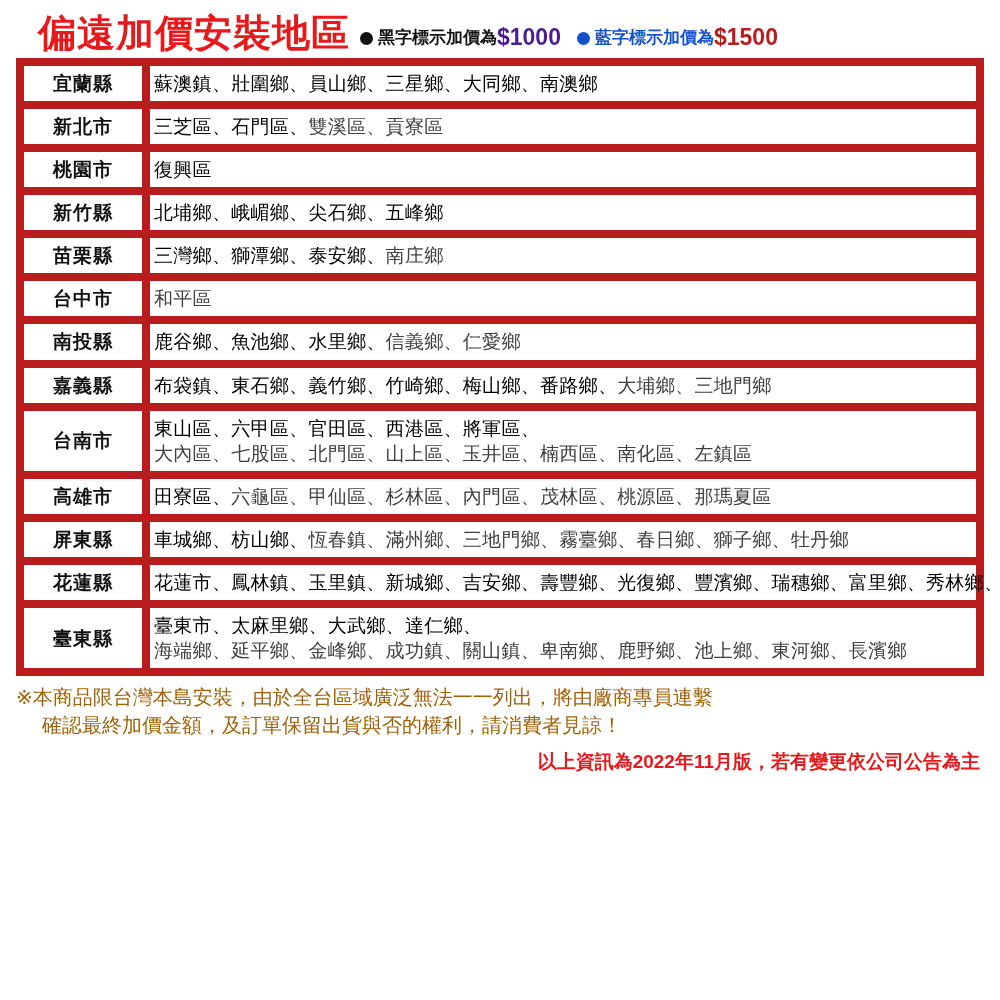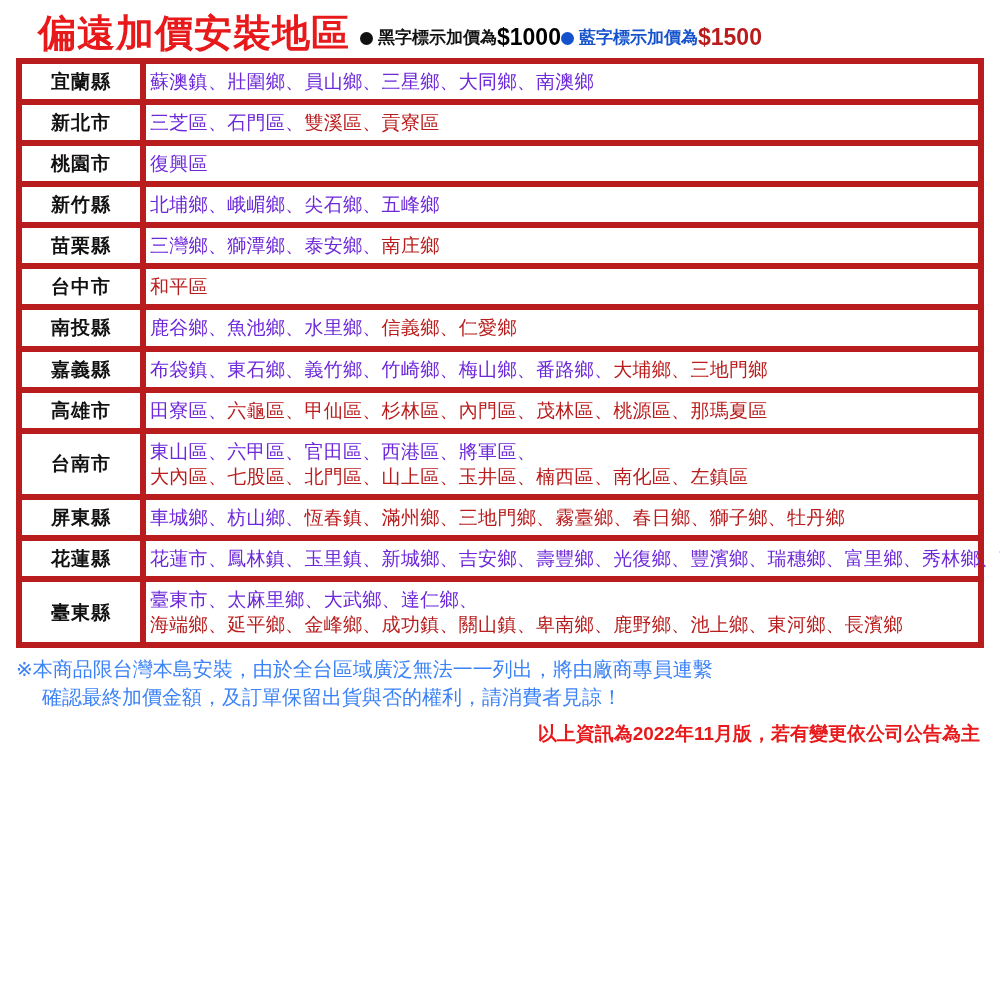--- a/index.html
+++ b/index.html
@@ -33,20 +33,21 @@
     font-size: 38px;
     font-weight: bold;
     color: #e8191b;
     letter-spacing: 1px;
     line-height: 1;
     white-space: nowrap;
   }
   .legend {
     display: flex;
     align-items: flex-end;
+    gap: 16px;
     padding-bottom: 3px;
   }
   .legend-item {
     display: flex;
     align-items: center;
     white-space: nowrap;
   }
   .legend-dot {
     width: 13px;
     height: 13px;
@@ -62,62 +63,62 @@
     font-size: 17px;
     font-weight: bold;
   }
   .legend-text.black { color: #111111; }
   .legend-text.blue  { color: #1452cc; }
   .legend-amount {
     font-size: 23px;
     font-weight: bold;
     line-height: 1;
   }
-  .legend-amount.black { color: #000000; }
+  .legend-amount.black { color: #4c1d95; }
   .legend-amount.blue  { color: #b91c1c; }
 
   
   table.area-table {
     width: 968px;
     border-collapse: collapse;
     table-layout: fixed;
     margin: 0 auto;
   }
   table.area-table td {
-    border: 6px solid #b91c1c;
+    border: 8px solid #b91c1c;
     padding: 5px 4px;
     vertical-align: middle;
     font-size: 19px;
     line-height: 1.32;
   }
   td.county {
     width: 110px;
     text-align: center;
     font-weight: bold;
     white-space: nowrap;
     letter-spacing: 1px;
     font-size: 20px;
   }
   td.districts {
     text-align: left;
     letter-spacing: 0.3px;
   }
   .seg { white-space: nowrap; }
-  .seg.black { color: #6d28d9; }
-  .seg.blue  { color: #b91c1c; }
+  .seg.black { color: #000000; }
+  .seg.blue  { color: #404040; }
 
   
   .notes {
     width: 968px;
     margin: 7px auto 0 auto;
   }
   .note-main {
     font-size: 20px;
     line-height: 1.4;
-    color: #3b82f6;
+    color: #a16207;
     text-indent: 0;
   }
   .note-main .indent-line {
     display: block;
     padding-left: 26px;
   }
   .note-red {
     margin-top: 10px;
     text-align: right;
     font-size: 19px;
@@ -175,26 +176,26 @@
         </tr>
         <tr>
           <td class="county">南投縣</td>
           <td class="districts"><span class="seg black">鹿谷鄉、魚池鄉、水里鄉、</span><span class="seg blue">信義鄉、仁愛鄉</span></td>
         </tr>
         <tr>
           <td class="county">嘉義縣</td>
           <td class="districts"><span class="seg black">布袋鎮、東石鄉、義竹鄉、竹崎鄉、梅山鄉、番路鄉、</span><span class="seg blue">大埔鄉、三地門鄉</span></td>
         </tr>
         <tr>
+          <td class="county">台南市</td>
+          <td class="districts"><span class="seg black">東山區、六甲區、官田區、西港區、將軍區、</span><span class="seg blue">大內區、七股區、北門區、山上區、玉井區、楠西區、南化區、左鎮區</span></td>
+        </tr>
+        <tr>
           <td class="county">高雄市</td>
           <td class="districts"><span class="seg black">田寮區、</span><span class="seg blue">六龜區、甲仙區、杉林區、內門區、茂林區、桃源區、那瑪夏區</span></td>
-        </tr>
-        <tr>
-          <td class="county">台南市</td>
-          <td class="districts"><span class="seg black">東山區、六甲區、官田區、西港區、將軍區、</span><span class="seg blue">大內區、七股區、北門區、山上區、玉井區、楠西區、南化區、左鎮區</span></td>
         </tr>
         <tr>
           <td class="county">屏東縣</td>
           <td class="districts"><span class="seg black">車城鄉、枋山鄉、</span><span class="seg blue">恆春鎮、滿州鄉、三地門鄉、霧臺鄉、春日鄉、獅子鄉、牡丹鄉</span></td>
         </tr>
         <tr>
           <td class="county">花蓮縣</td>
           <td class="districts"><span class="seg black">花蓮市、鳳林鎮、玉里鎮、新城鄉、吉安鄉、壽豐鄉、光復鄉、豐濱鄉、瑞穗鄉、富里鄉、秀林鄉、萬榮鄉、卓溪鄉</span></td>
         </tr>
         <tr>

